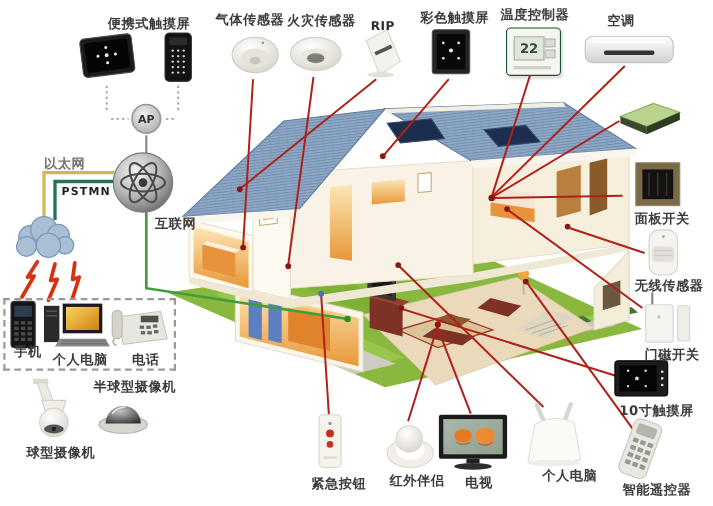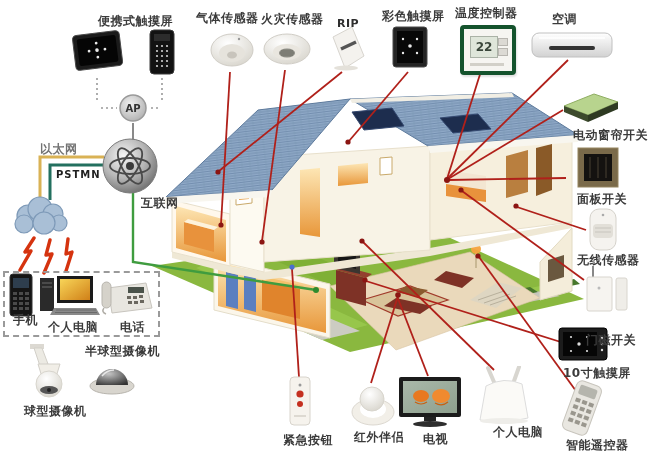--- a/index.html
+++ b/index.html
@@ -7,21 +7,21 @@
          font-family:"DejaVu Sans","Liberation Sans",sans-serif;}
   #scene{position:absolute;left:0;top:0;}
   .dev{position:absolute;}
   .lbl{position:absolute;font-size:12px;font-weight:600;color:#3b3b3b;white-space:nowrap;letter-spacing:0.5px;}
   .lbl.en{font-size:11px;font-weight:700;color:#2e2e2e;}
   .lbl.olive{color:#737373;}
   .lbl.pstn{font-size:10px;font-weight:700;color:#1f1f1f;letter-spacing:1px;}
   #dashedbox{position:absolute;left:3px;top:271px;width:153px;height:62px;
              border:2px dashed #9a9a9a;background:transparent;}
   .thermo{position:absolute;left:460px;top:25px;width:48px;height:42px;background:#f6f5f1;
-          border:4px solid #14532d;border-radius:4px;box-shadow:1px 2px 2px rgba(0,0,0,.12);}
+          border:1px solid #14532d;border-radius:4px;box-shadow:1px 2px 2px rgba(0,0,0,.12);}
   .thermo .lcd{position:absolute;left:6px;top:7px;width:26px;height:20px;background:#dfe6da;
           border:1px solid #aab2a6;font-size:12px;font-weight:700;color:#3a463a;
           display:flex;align-items:center;justify-content:center;}
   .thermo .btn{position:absolute;right:4px;width:8px;height:6px;background:#dcdad4;border:1px solid #b8b6b0;}
   .thermo .slot{position:absolute;left:6px;bottom:5px;width:34px;height:3px;background:#d2d0c8;}
 </style>
 </head>
 <body>
 
 <div id="stage">
@@ -476,24 +476,23 @@
 <path d="M4 34 q-3 4 2 6" stroke="#b0ada6" stroke-width="1.5" fill="none"></path>
       </svg></div>
 
 <div class="lbl" style="left:98px;top:13px">便携式触摸屏</div>
 <div class="lbl" style="left:196px;top:10px">气体传感器</div>
 <div class="lbl" style="left:261px;top:11px">火灾传感器</div>
 <div class="lbl en" style="left:337px;top:17px">RIP</div>
 <div class="lbl" style="left:382px;top:8px">彩色触摸屏</div>
 <div class="lbl" style="left:455px;top:5px">温度控制器</div>
 <div class="lbl" style="left:552px;top:11px">空调</div>
-<div class="lbl" style="left:573px;top:127px">电动窗帘开关</div>
 <div class="lbl" style="left:577px;top:191px">面板开关</div>
 <div class="lbl" style="left:577px;top:252px">无线传感器</div>
-<div class="lbl" style="left:586px;top:332px">门磁开关</div>
+<div class="lbl" style="left:586px;top:314px">门磁开关</div>
 <div class="lbl" style="left:563px;top:365px">10寸触摸屏</div>
 <div class="lbl" style="left:566px;top:437px">智能遥控器</div>
 <div class="lbl" style="left:493px;top:424px">个人电脑</div>
 <div class="lbl" style="left:423px;top:431px">电视</div>
 <div class="lbl" style="left:354px;top:429px">红外伴侣</div>
 <div class="lbl" style="left:283px;top:432px">紧急按钮</div>
 <div class="lbl" style="left:24px;top:403px">球型摄像机</div>
 <div class="lbl" style="left:85px;top:343px">半球型摄像机</div>
 <div class="lbl" style="left:13px;top:312px">手机</div>
 <div class="lbl" style="left:48px;top:319px">个人电脑</div>

